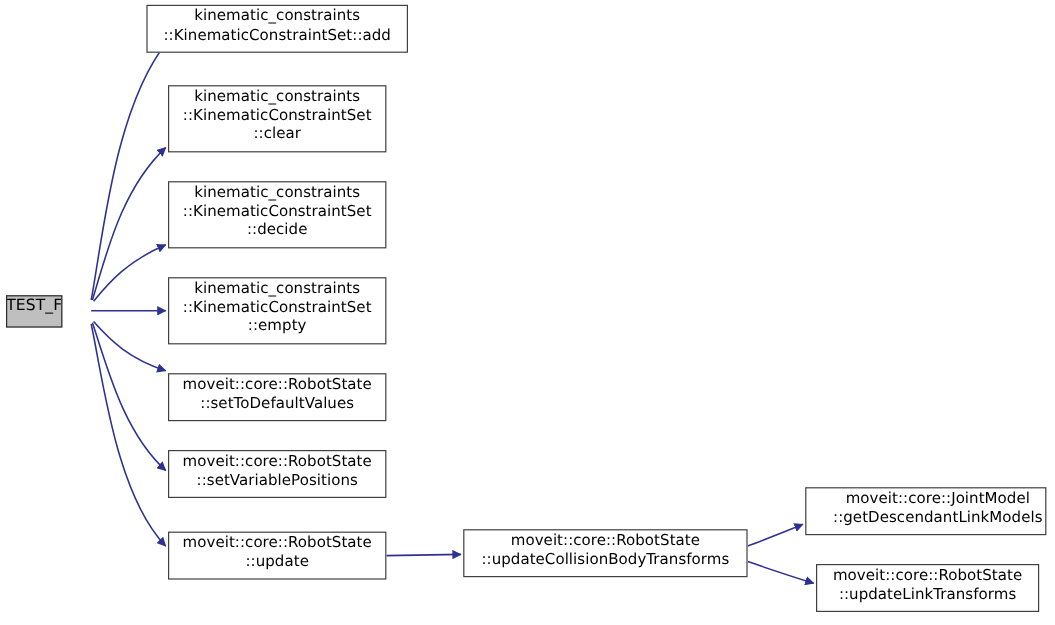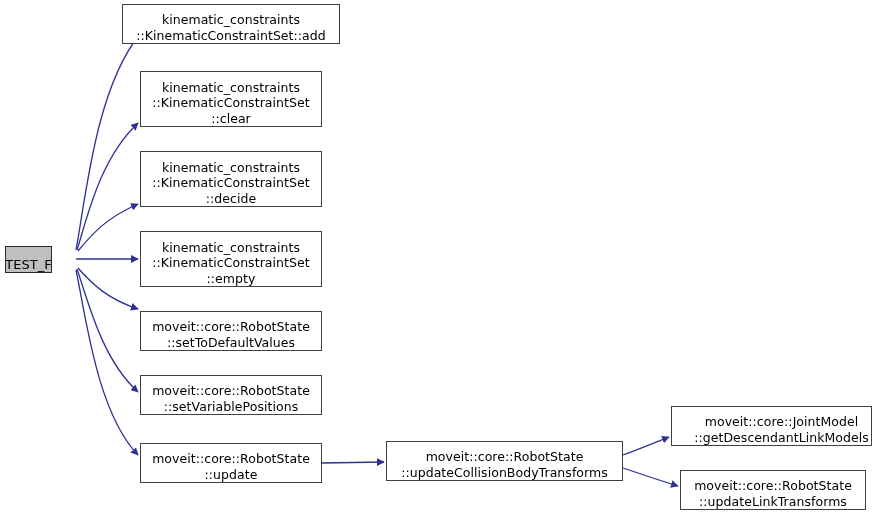--- a/index.html
+++ b/index.html
@@ -22,21 +22,21 @@
     width: 879px;
     height: 521px;
     pointer-events: none;
   }
   .node {
     position: absolute;
     box-sizing: border-box;
     border: 1px solid #404040;
     background: #ffffff;
     display: flex;
-    align-items: flex-end;
+    align-items: flex-start;
     justify-content: center;
     text-align: center;
     color: #000000;
     font-size: 12.5px;
     line-height: 15.5px;
     letter-spacing: 0.05px;
     white-space: pre-line;
     overflow: hidden;
   }
   .node.root {

